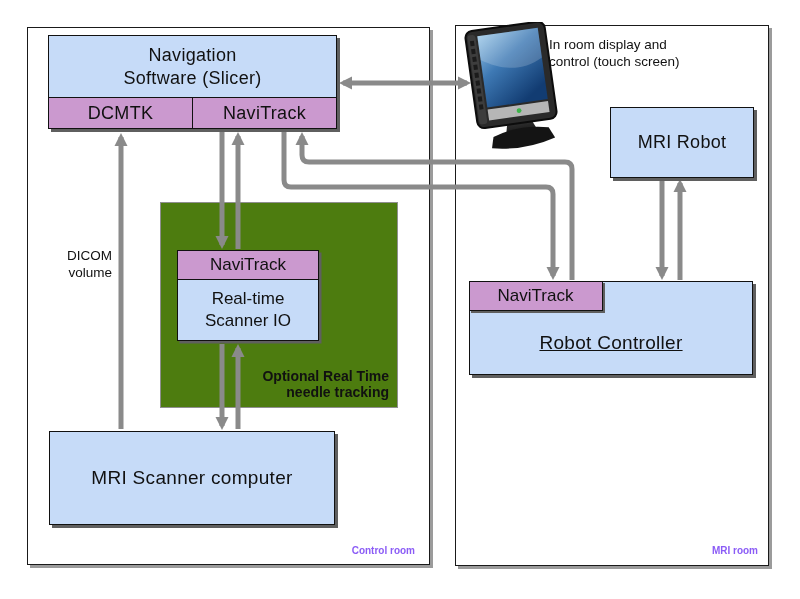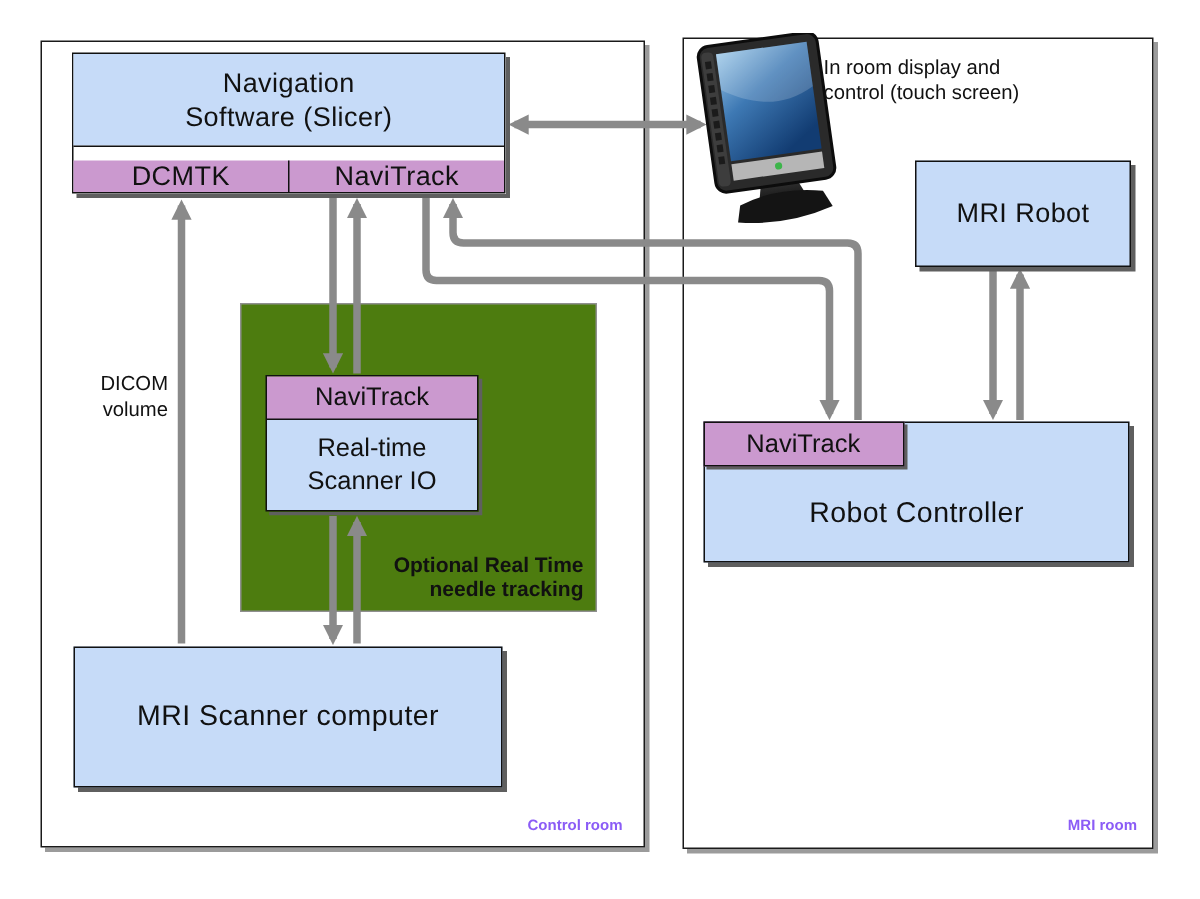--- a/index.html
+++ b/index.html
@@ -27,21 +27,21 @@
     position:absolute;background:#4d7c0f;border:1.5px solid #8f8f8f;z-index:2;box-sizing:border-box;
   }
   .center-lbl{
     display:flex;align-items:center;justify-content:center;width:100%;height:100%;
     font-size:18px;letter-spacing:.3px;text-align:right;line-height:1.22;
   }
   .small-cap{font-size:13.5px;line-height:17px;}
   .bold-cap{font-weight:bold;font-size:14px;line-height:16px;}
   #arrow-layer{position:absolute;left:0;top:0;z-index:3;}
   #monitor{z-index:4;}
-  .nav-split{display:flex;width:100%;box-sizing:border-box;border-top:1.5px solid #111;align-items:flex-end;}
+  .nav-split{display:flex;width:100%;box-sizing:border-box;border-top:1.5px solid #111;}
   .nav-cell{flex:1;display:flex;align-items:center;justify-content:center;font-size:18px;letter-spacing:.3px;}
   .nav-cell + .nav-cell{border-left:1.5px solid #111;}
 </style>
 </head>
 <body>
 
 <div id="canvas">
 
   <div class="room" style="left:27px;top:27px;width:401px;height:536px;">
     <span class="room-label" style="right:14px;bottom:8px;">Control room</span>
@@ -153,16 +153,16 @@
   </div>
 
   <div class="node blue" style="left:610px;top:107px;width:144px;height:71px;">
     <div class="center-lbl">MRI Robot</div>
   </div>
 
   <div class="node blue" style="left:469px;top:281px;width:284px;height:94px;">
     <div class="purple" style="position:absolute;left:-1.5px;top:-1.5px;width:132px;height:28px;border:1.5px solid #111;display:flex;align-items:center;justify-content:center;font-size:17px;box-shadow:2px 2px 0 #5f5f5f;">
       <span>NaviTrack</span>
     </div>
-    <div style="position:absolute;left:0;top:28px;width:100%;height:66px;display:flex;align-items:center;justify-content:center;font-size:19px;letter-spacing:.3px;">Robot Controller</div>
+    <div style="position:absolute;left:0;top:28px;width:100%;height:66px;display:flex;align-items:center;justify-content:center;font-size:19px;letter-spacing:.3px;text-decoration:underline;">Robot Controller</div>
   </div>
 
 </div>
 
 </body></html>

